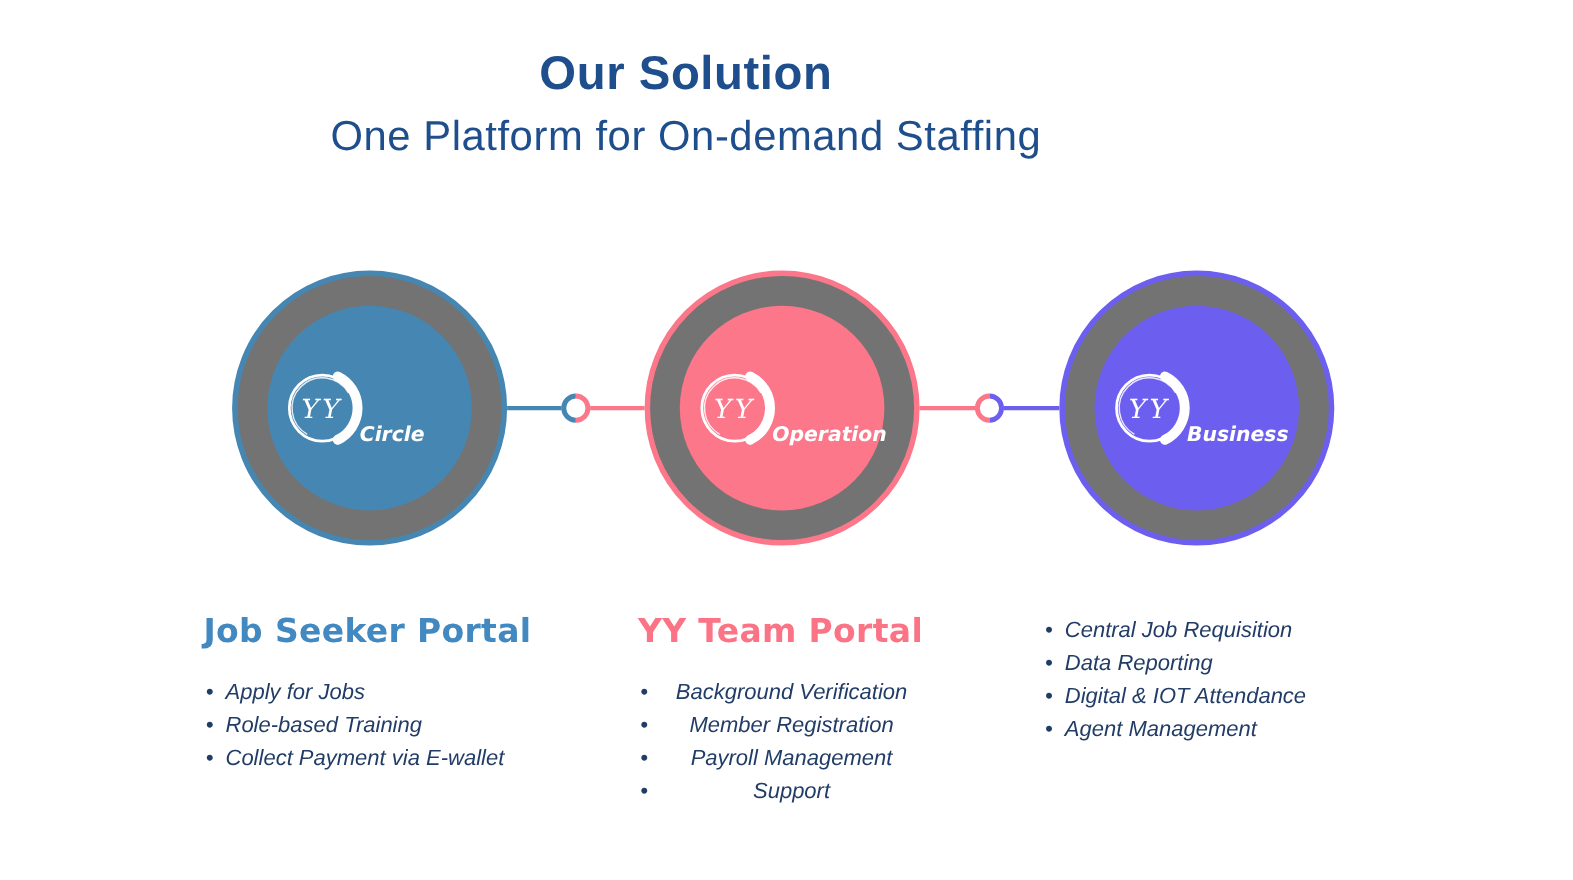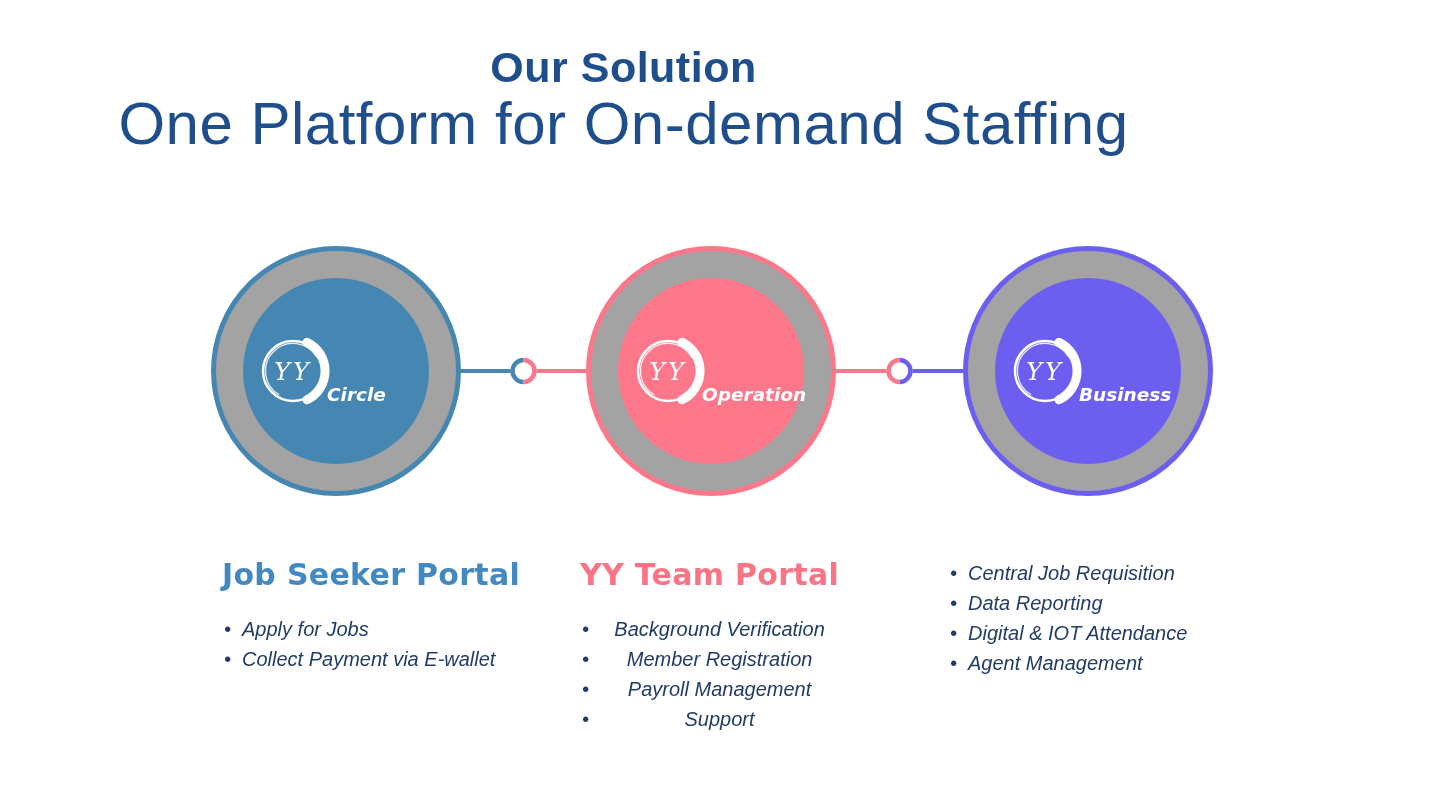--- a/index.html
+++ b/index.html
@@ -3,40 +3,40 @@
 <meta charset="utf-8">
 <style>
   html,body{margin:0;padding:0;background:#ffffff;}
   .canvas{
     position:relative;width:1247px;height:800px;background:#ffffff;overflow:hidden;
     font-family:"Liberation Sans", sans-serif;
   }
   
   .header{position:absolute;top:42px;left:0;width:100%;text-align:center;}
   .title{margin:0;font-size:43px;line-height:50px;font-weight:700;color:#1F4E8C;letter-spacing:0.5px;}
-  .subtitle{margin:6px 0 0;font-size:60px;line-height:52px;font-weight:300;color:#1F4E8C;letter-spacing:0.5px;}
+  .subtitle{margin:6px 0 0;font-size:38px;line-height:52px;font-weight:300;color:#1F4E8C;letter-spacing:0.5px;}
   
-  .node{position:absolute;top:246px;width:240px;height:240px;border-radius:50%;border:5px solid;background:#a3a3a3;}
+  .node{position:absolute;top:246px;width:240px;height:240px;border-radius:50%;border:5px solid;background:#737373;}
   .node-0{left:211px;border-color:#4587B2;}
   .node-1{left:586px;border-color:#FB7789;}
   .node-2{left:963px;border-color:#6C5FF0;}
   .inner{position:absolute;left:50%;top:50%;transform:translate(-50%,-50%);width:186px;height:186px;border-radius:50%;}
   .node-0 .inner{background:#4587B2;}
   .node-1 .inner{background:#FB7789;}
   .node-2 .inner{background:#6C5FF0;}
   .logo{position:absolute;left:10px;top:45px;overflow:visible;}
   .logo .yy{font-family:"DejaVu Serif", serif;font-style:italic;font-size:24px;letter-spacing:3px;fill:#ffffff;}
   .logo .brand{font-family:"DejaVu Sans", sans-serif;font-style:italic;font-weight:bold;font-size:18.5px;fill:#ffffff;}
   
   .connector{position:absolute;top:354px;overflow:visible;}
   .connector-0{left:461px;}
   .connector-1{left:836px;}
   
   .portal-text{position:absolute;top:558px;}
-  .portal-text-0{left:185px;margin-left:37px;}
+  .portal-text-0{left:185px;}
   .portal-text-1{left:580px;text-align:center;}
   .portal-text-2{left:948px;}
   .portal-heading{margin:0 0 22px;font-family:"DejaVu Sans", sans-serif;font-size:30px;line-height:34px;font-weight:bold;letter-spacing:0.3px;}
   .portal-heading-0{color:#4189C0;}
   .portal-heading-1{color:#FB7486;}
   .portal-heading-2{color:#7B61F2;}
   .portal-list{list-style:none;margin:0;padding:0 0 0 2px;font-style:italic;}
   .portal-list li{
     position:relative;padding-left:18px;font-size:20px;line-height:30px;color:#213C66;
   }
@@ -99,20 +99,21 @@
         <text class="yy" x="40" y="57" text-anchor="middle">YY</text>
         <text class="brand" x="74" y="78">Business</text>
       </svg>
     </div>
   </div>
 
   <div class="portal-text portal-text-0">
     <h3 class="portal-heading portal-heading-0">Job Seeker Portal</h3>
     <ul class="portal-list">
       <li>Apply for Jobs</li>
+      <li>Role-based Training</li>
       <li>Collect Payment via E-wallet</li>
     </ul>
   </div>
 
   <div class="portal-text portal-text-1">
     <h3 class="portal-heading portal-heading-1">YY Team Portal</h3>
     <ul class="portal-list">
       <li>Background Verification</li>
       <li>Member Registration</li>
       <li>Payroll Management</li>

